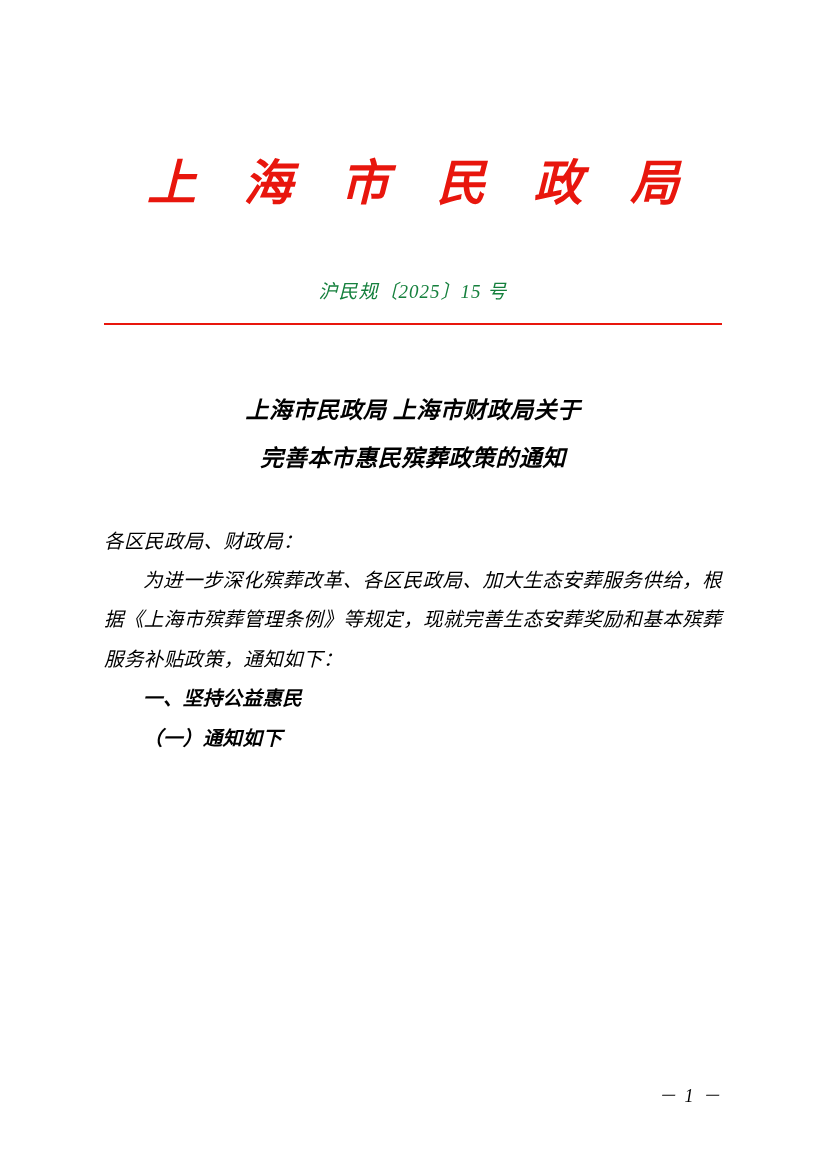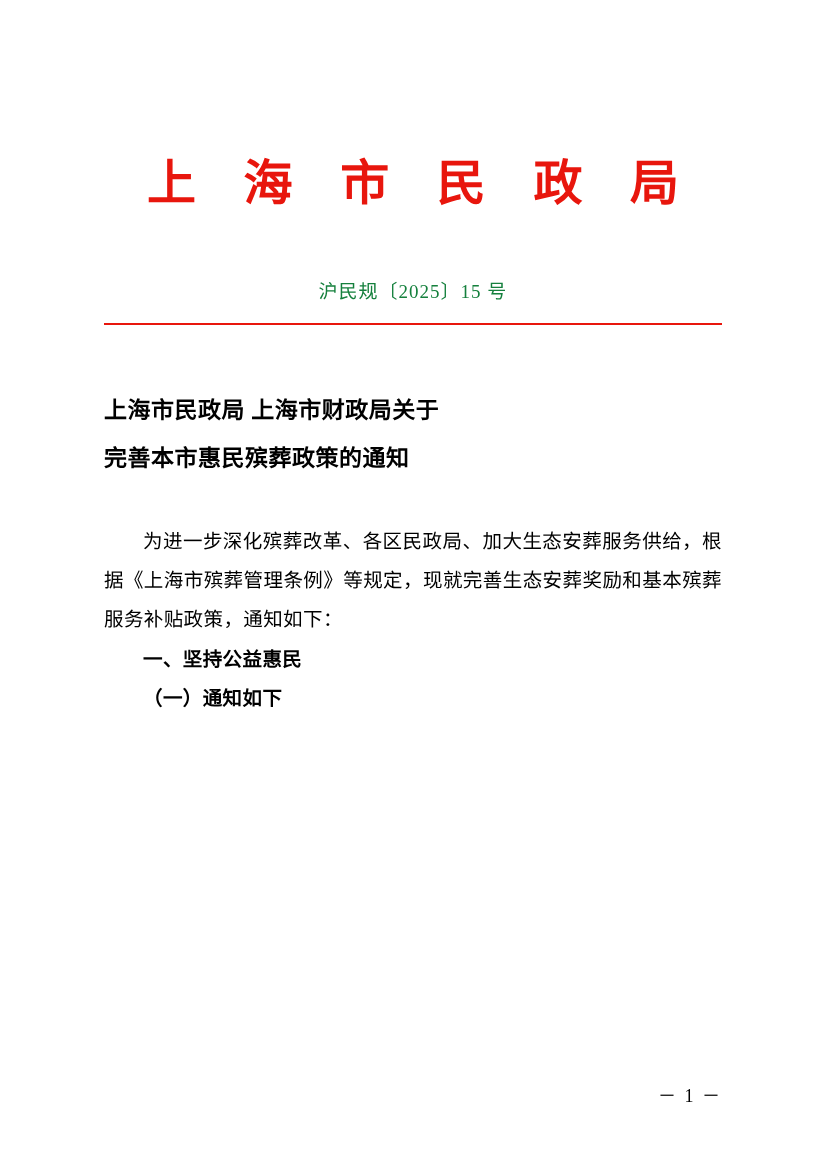--- a/index.html
+++ b/index.html
@@ -17,20 +17,21 @@
   }
 
   .page {
     position: absolute;
     left: 0;
     top: 0;
     width: 826px;
     height: 1169px;
     box-sizing: border-box;
     padding: 0 104px;
+    font-style: italic;
   }
 
   
   .letterhead {
     margin-top: 150px;
     text-align: center;
   }
   .letterhead-line {
     color: #e8160d;
     font-weight: bold;
@@ -54,20 +55,21 @@
   .red-rule {
     margin-top: 20px;
     height: 2px;
     background: #e8160d;
     width: 100%;
   }
 
   
   .doc-title {
     margin-top: 62px;
+    text-align: center;
     font-size: 23px;
     font-weight: bold;
     line-height: 2.1;
     letter-spacing: 0.5px;
   }
   .doc-title .t-line { display: block; }
 
   
   .body-text {
     margin-top: 38px;
@@ -113,20 +115,21 @@
   <div class="doc-number">沪民规〔2025〕15 号</div>
 
   <div class="red-rule"></div>
 
   <div class="doc-title">
     <span class="t-line">上海市民政局 上海市财政局关于</span>
     <span class="t-line">完善本市惠民殡葬政策的通知</span>
   </div>
 
   <div class="body-text">
+    <p>各区民政局、财政局：</p>
     <p class="indent2">为进一步深化殡葬改革、各区民政局、加大生态安葬服务供给，根据《上海市殡葬管理条例》等规定，现就完善生态安葬奖励和基本殡葬服务补贴政策，通知如下：</p>
     <p class="heading">一、坚持公益惠民</p>
     <p class="subheading">（一）通知如下</p>
   </div>
 
   <div class="page-footer">－ 1 －</div>
 
 </div>
 
 </body></html>

